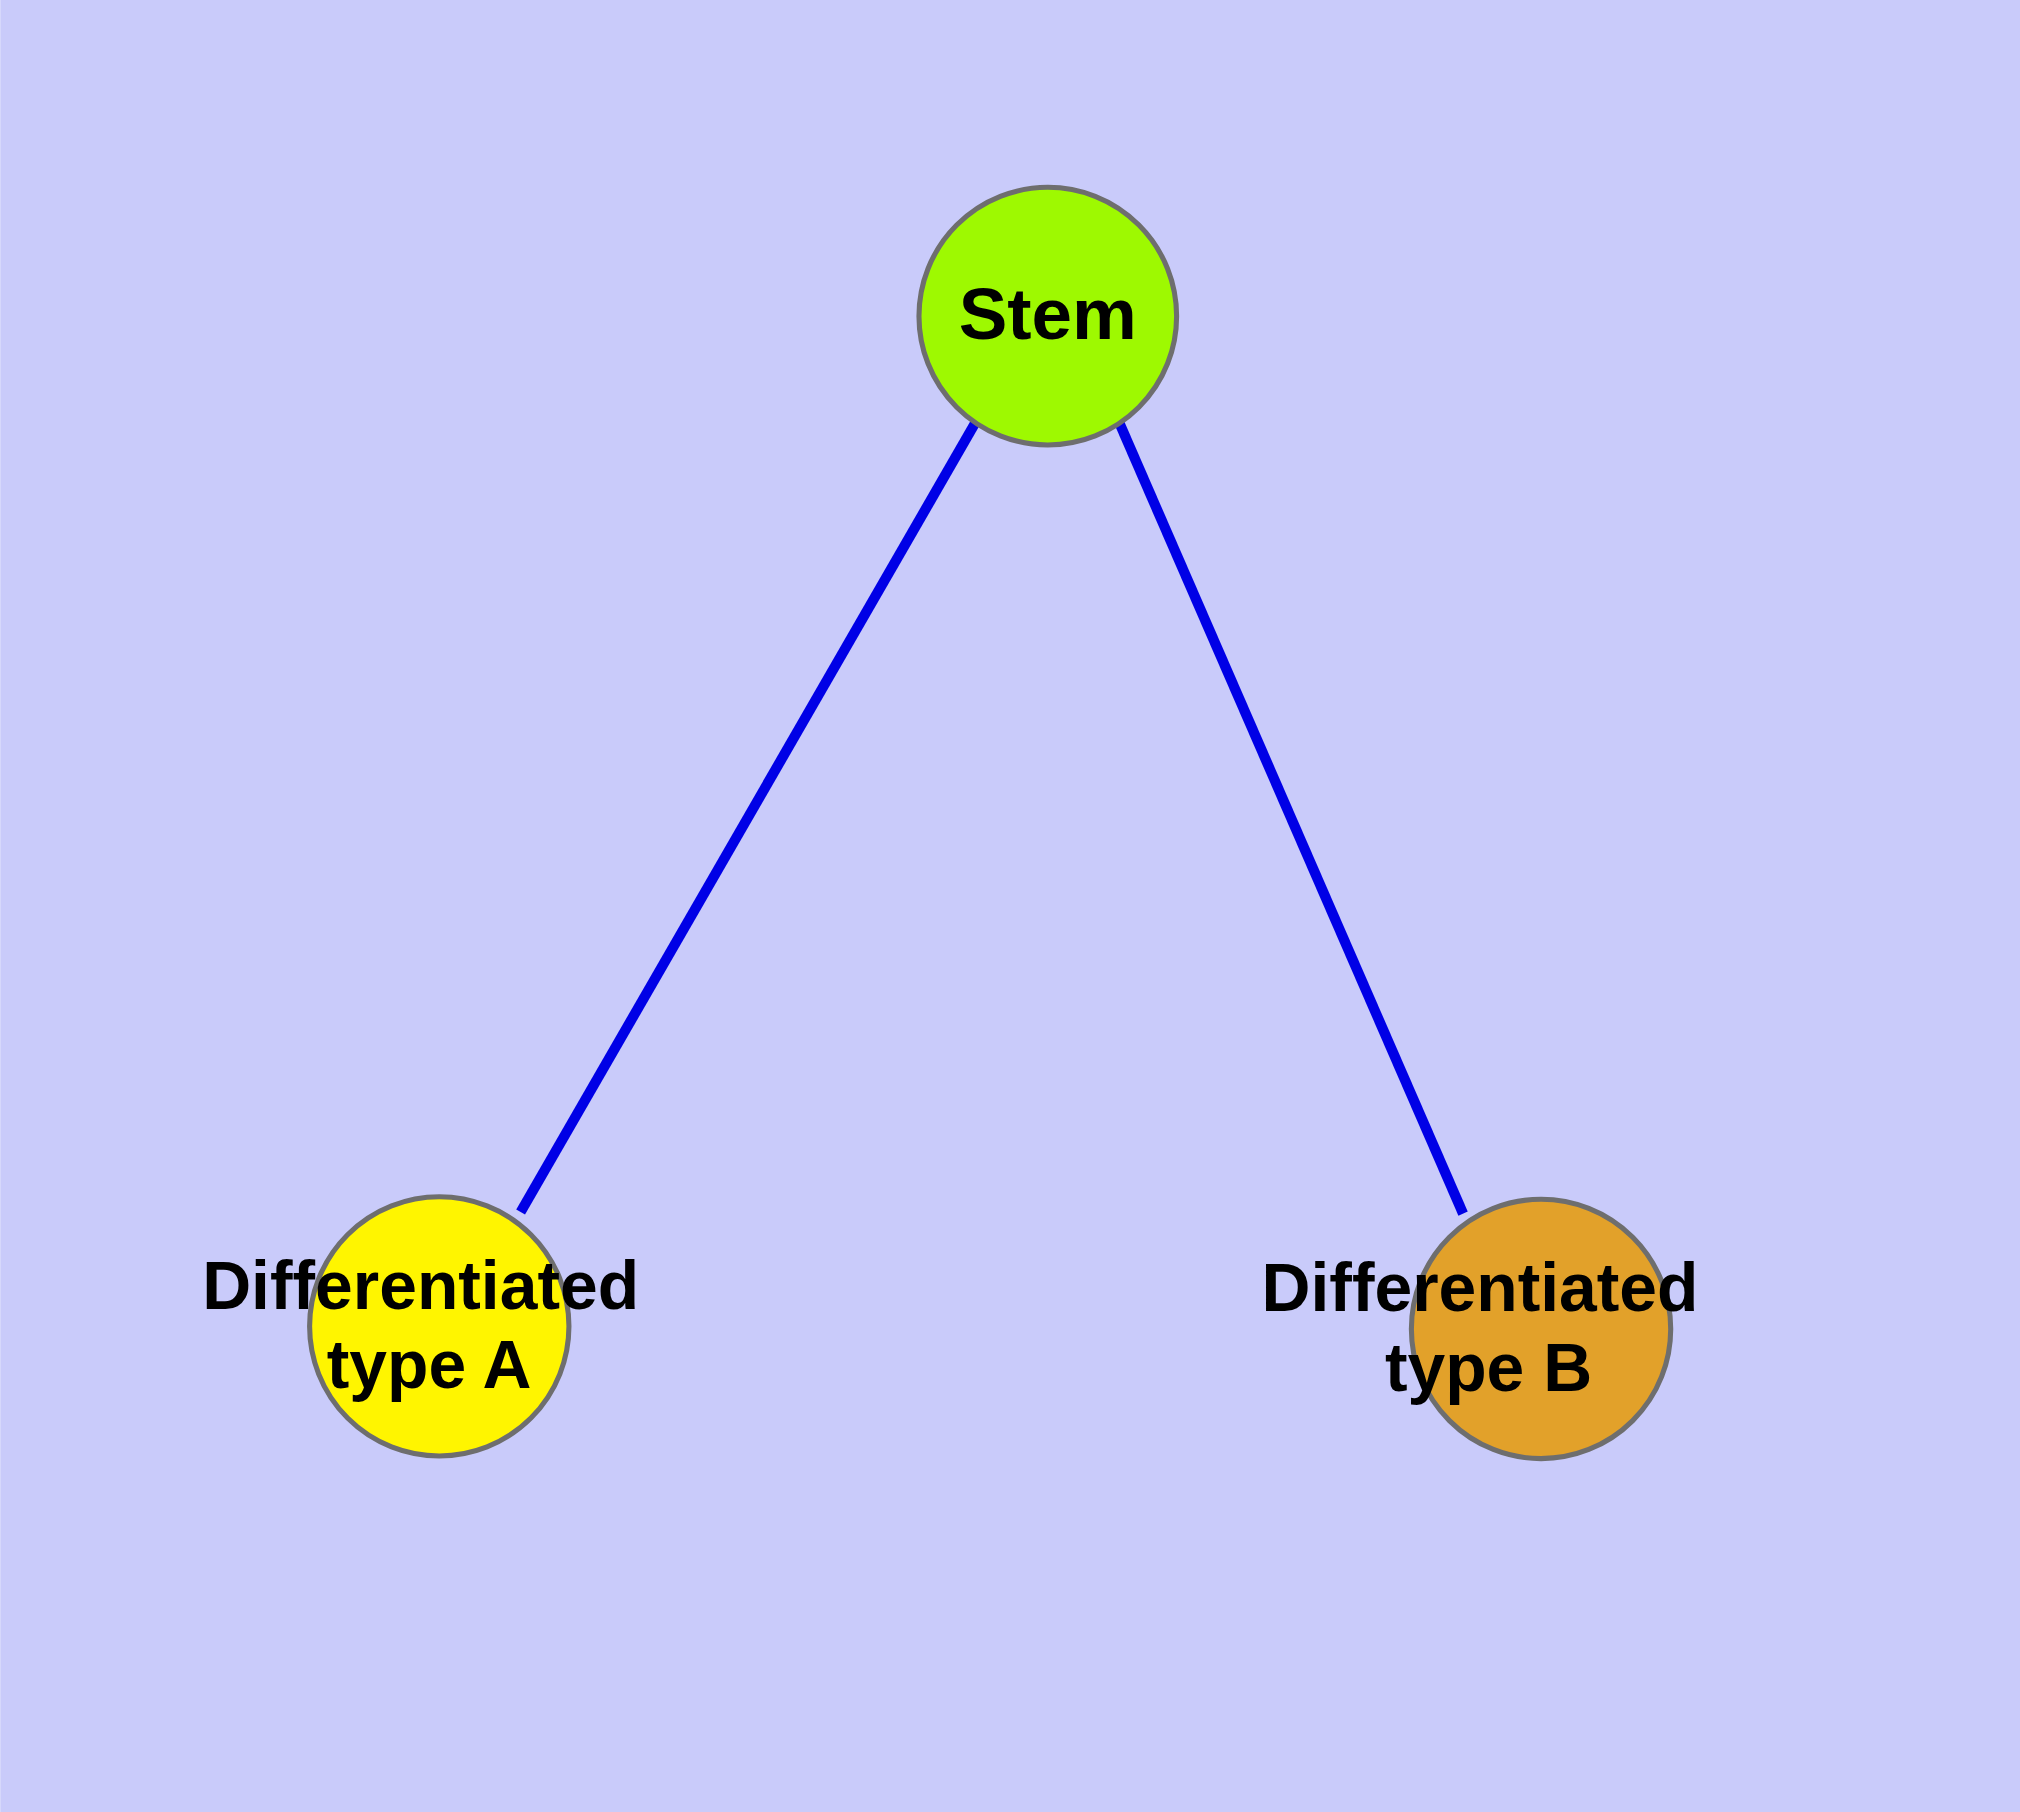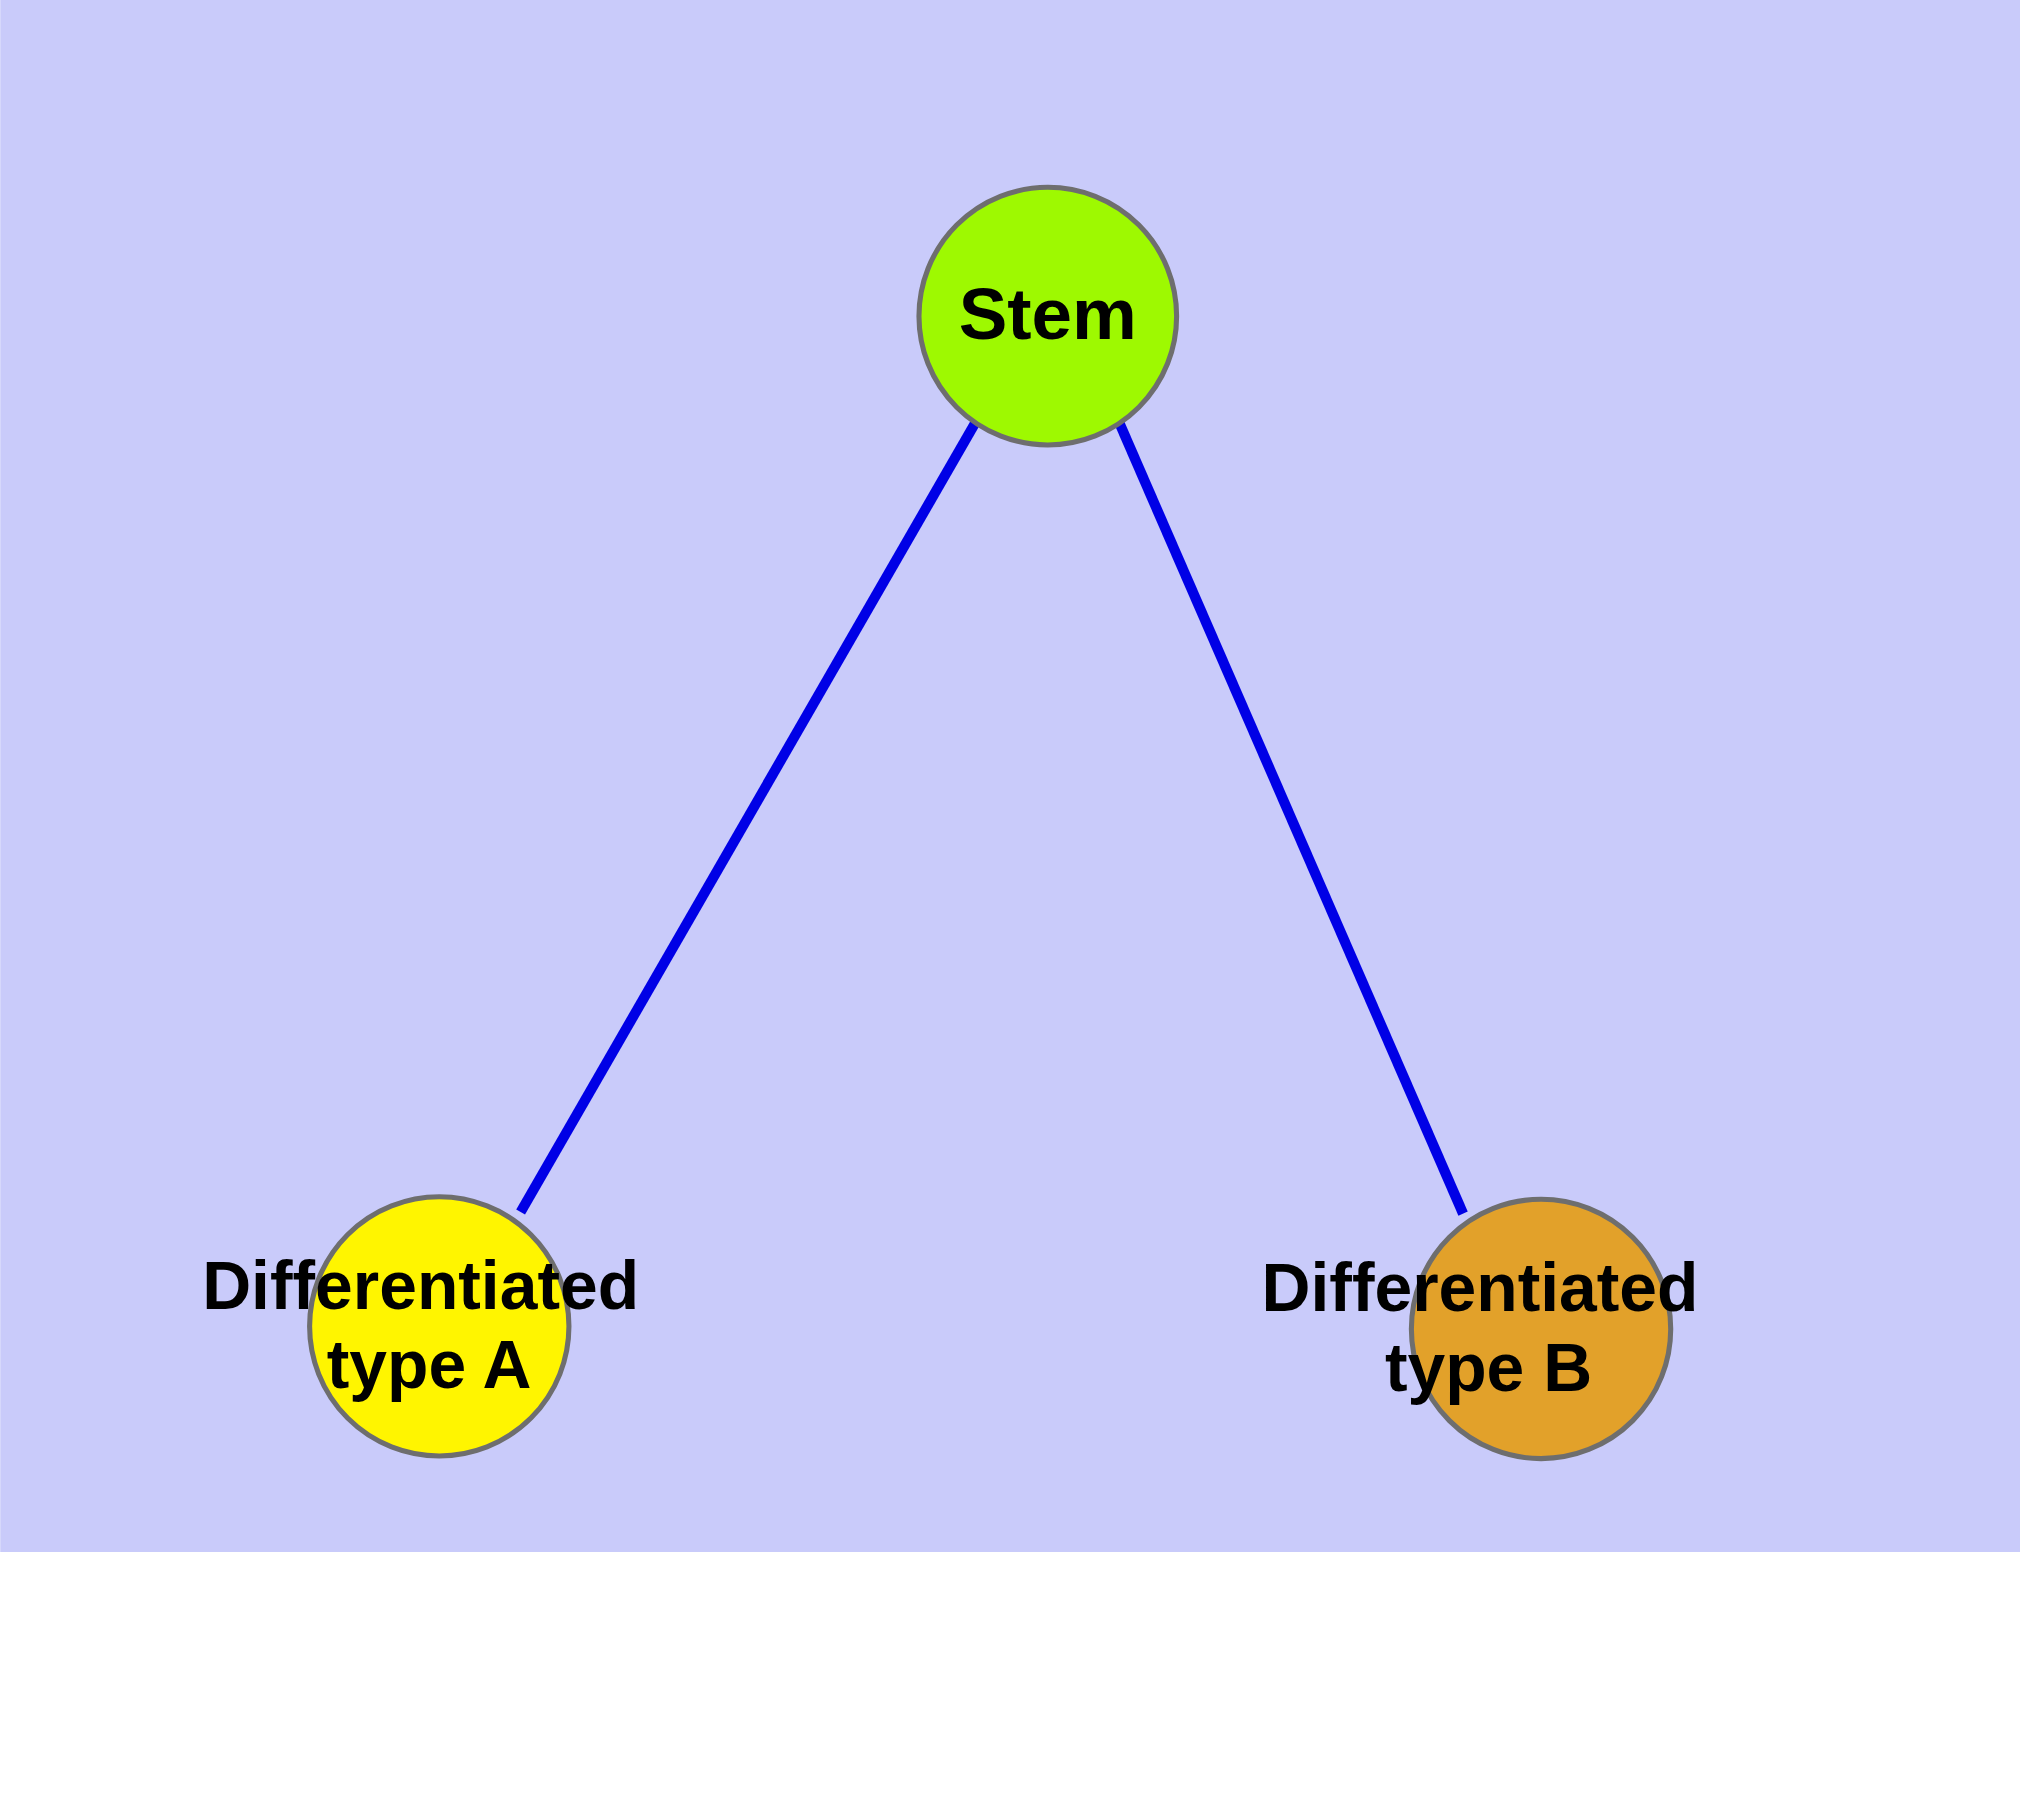--- a/index.html
+++ b/index.html
@@ -30,21 +30,21 @@
     fill: #000000;
     text-anchor: middle;
     dominant-baseline: middle;
     paint-order: normal;
     white-space: pre;
   }
 </style>
 </head>
 <body>
 
-<div id="graph-canvas" style="width: 2021px; height: 1552px;">
+<div id="graph-canvas" style="width: 2021px; height: 1812px;">
   <svg id="graph-svg" viewBox="0 0 2384 2138" xmlns="http://www.w3.org/2000/svg" width="2021" height="1812">
 
     <rect id="canvas-bg" x="0" y="0" width="2384" height="2138" fill="#c9cbfa"></rect>
 
     <g id="edge-layer">
       <line id="edge-stem-diff-a" x1="1151" y1="498" x2="614" y2="1430" stroke="#0000e6" stroke-width="12" stroke-linecap="butt"></line>
       <line id="edge-stem-diff-b" x1="1320" y1="498" x2="1726" y2="1432" stroke="#0000e6" stroke-width="12" stroke-linecap="butt"></line>
     </g>
 
     <g id="node-layer">

